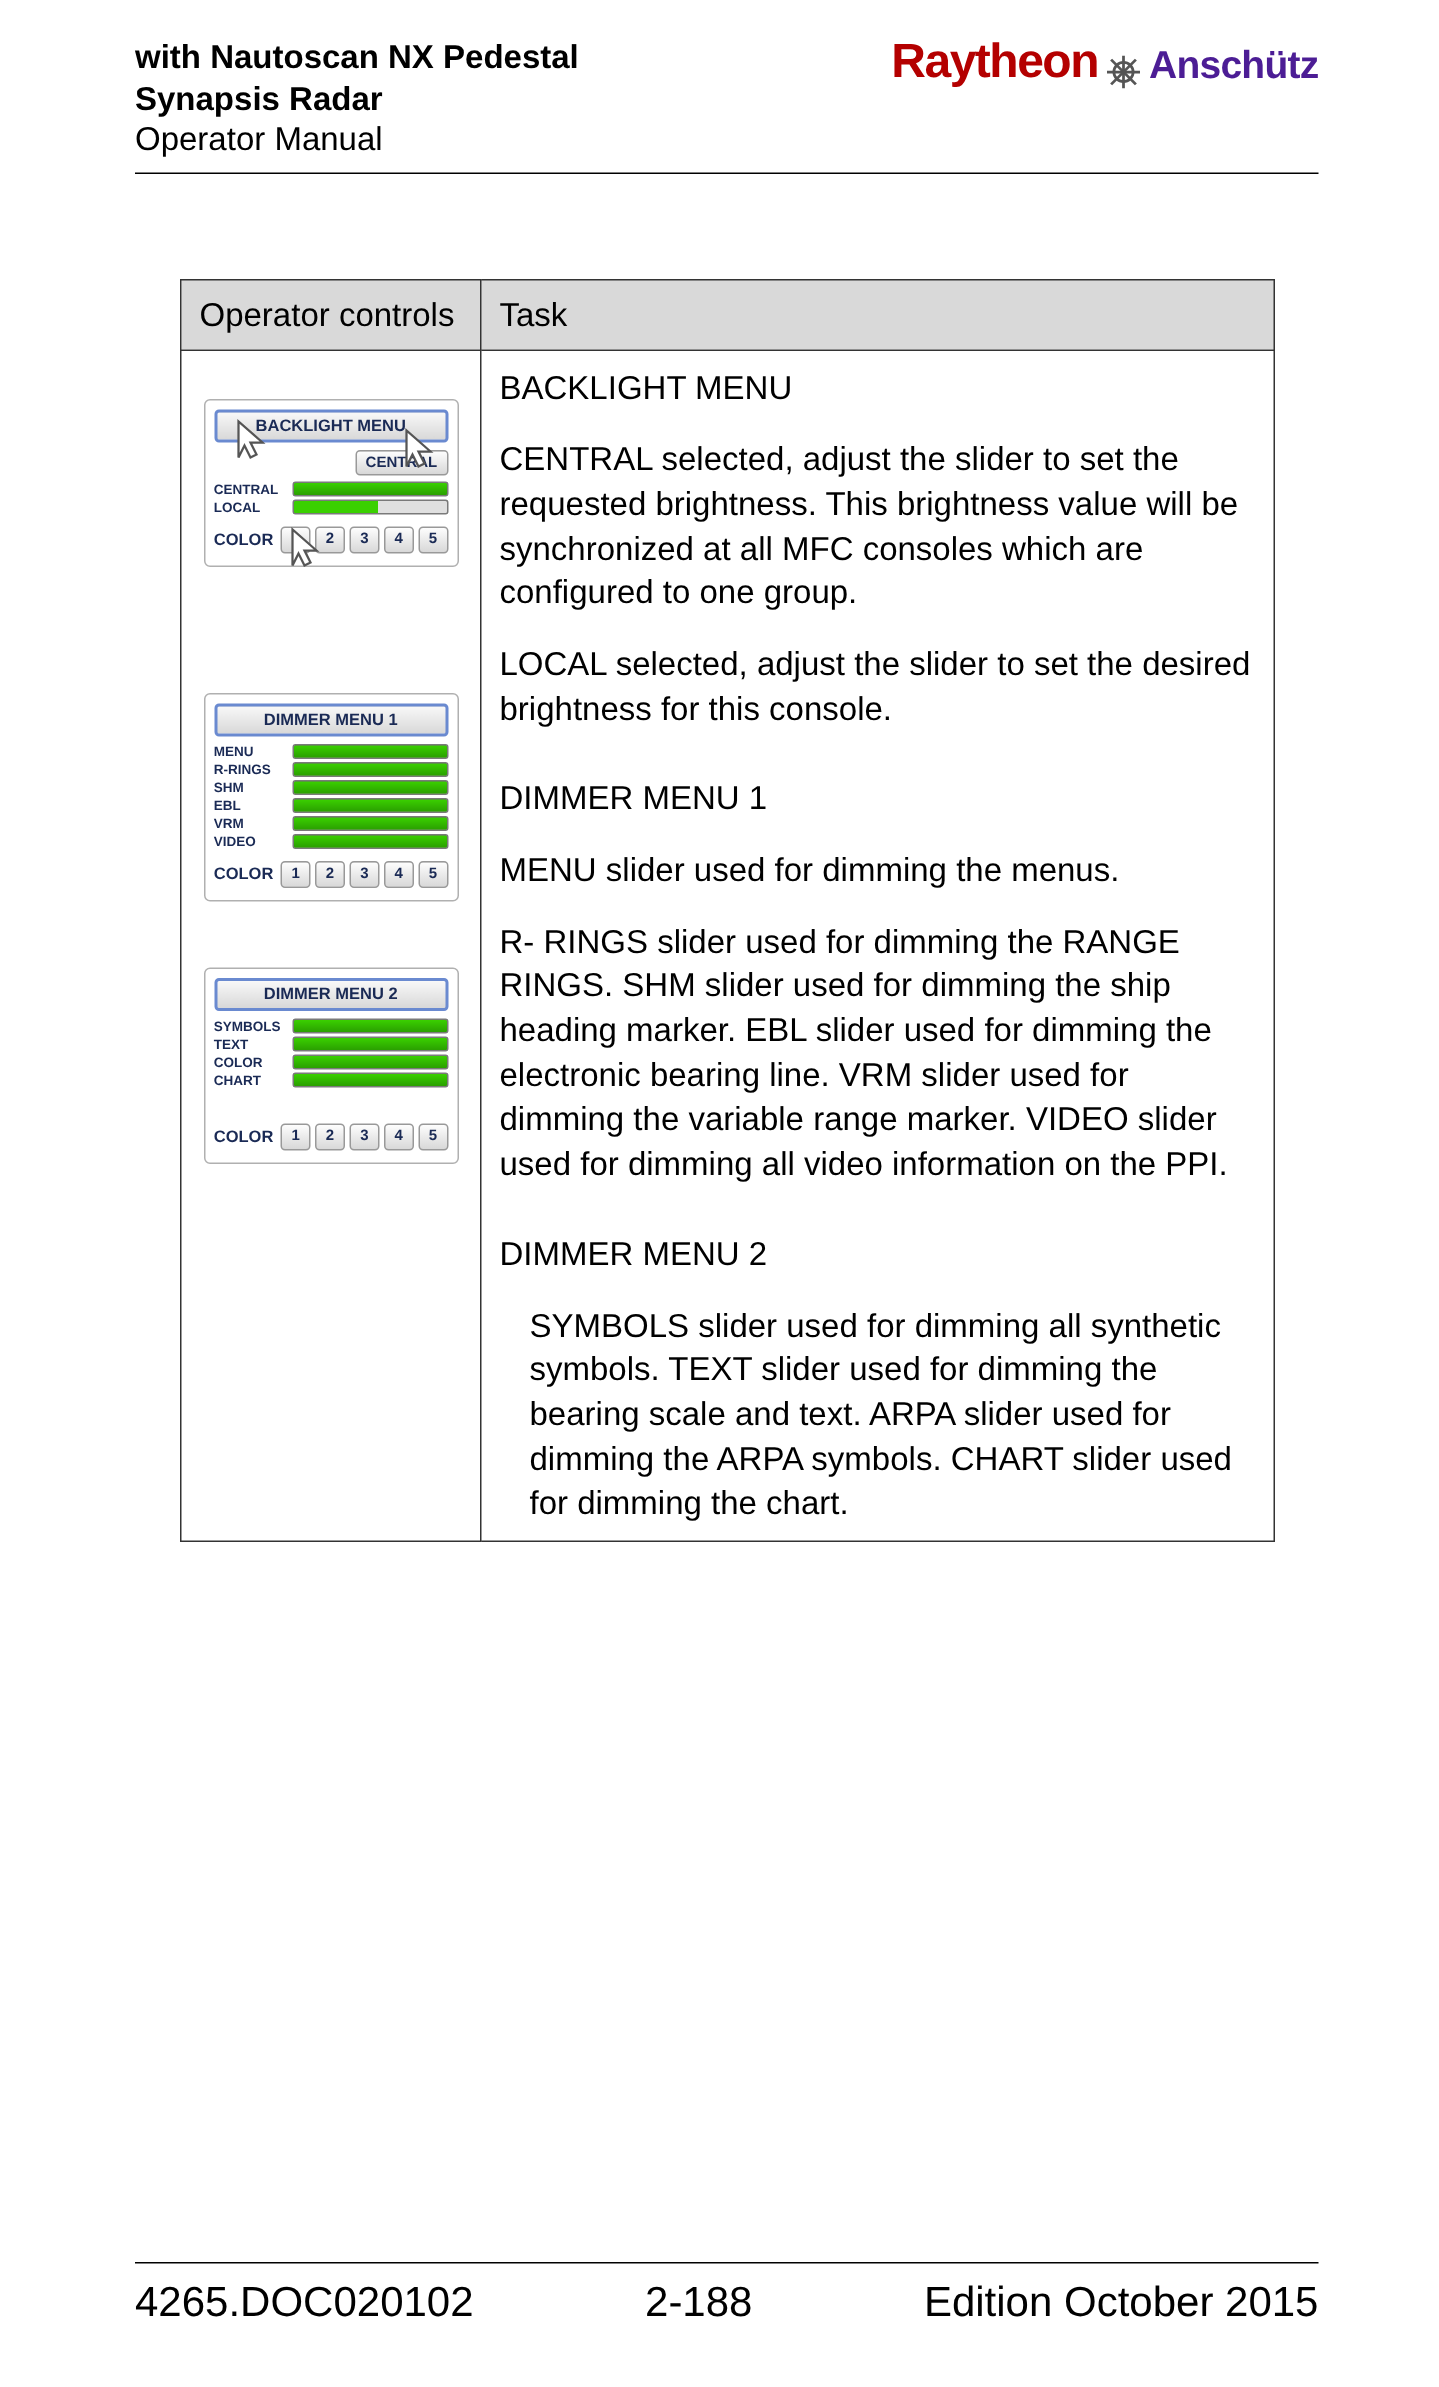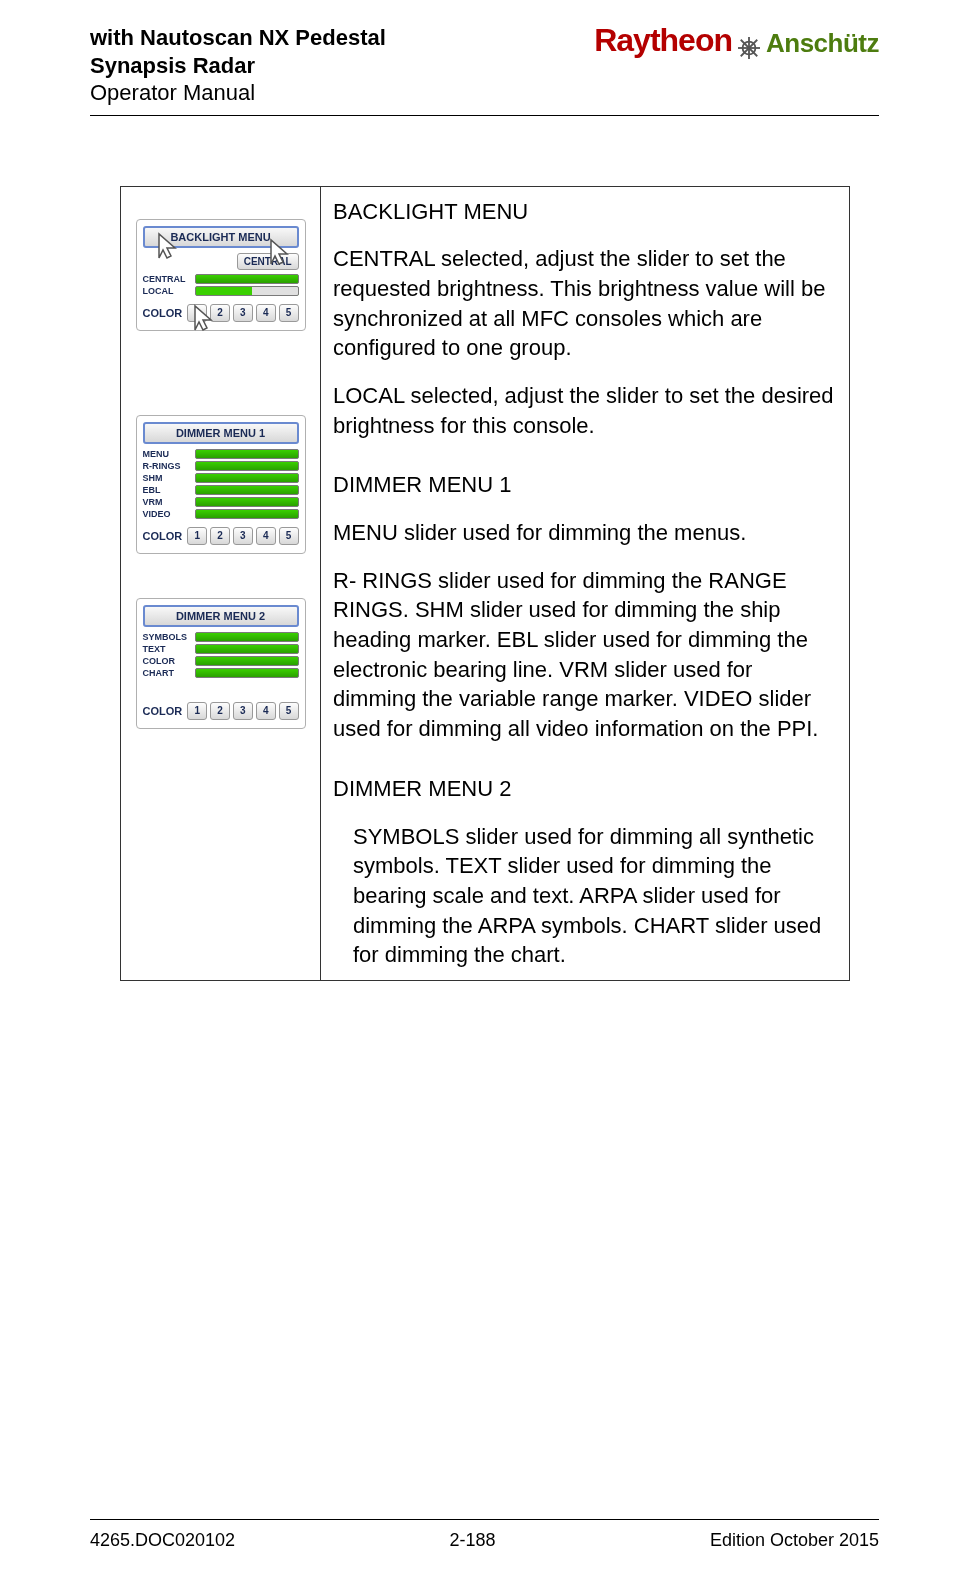--- a/index.html
+++ b/index.html
@@ -10,21 +10,21 @@
     width: 959px;
     height: 1591px;
     position: relative;
     padding: 24px 80px 0 90px;
   }
   .header { display: flex; justify-content: space-between; align-items: flex-start; margin-bottom: 8px; }
   .header-left { font-size: 22px; line-height: 1.25; }
   .header-left .bold { font-weight: bold; }
   .logo { display: flex; align-items: flex-end; gap: 6px; margin-top: -2px; }
   .logo-ray { font-family: Arial, sans-serif; font-weight: 900; color: #b40000; font-size: 32px; letter-spacing: -1px; }
-  .logo-an { font-family: Arial, sans-serif; font-weight: bold; color: #4d7c0f; font-size: 26px; letter-spacing: -0.5px; }
+  .logo-an { font-family: Arial, sans-serif; font-weight: bold; color: #4c1d95; font-size: 26px; letter-spacing: -0.5px; }
   .logo-wheel { width: 22px; height: 22px; }
   hr.top { border: none; border-top: 1px solid #000; margin: 0 0 70px 0; }
   .main-table {
     border-collapse: collapse;
     margin-left: 30px;
     width: 730px;
   }
   .main-table td, .main-table th {
     border: 1px solid #333;
     vertical-align: top;
@@ -92,21 +92,21 @@
     pointer-events: none;
   }
   .cursor svg { width: 24px; height: 28px; }
   .footer {
     position: absolute;
     left: 90px;
     right: 80px;
     bottom: 40px;
   }
   .footer hr { border: none; border-top: 1px solid #000; margin-bottom: 10px; }
-  .footer-row { display: flex; justify-content: space-between; font-size: 18px; }
+  .footer-row { display: flex; justify-content: space-between; font-size: 28px; }
   .controls-cell { position: relative; padding: 0 !important; }
   .panel-wrap { padding: 20px 8px 10px 8px; }
   .spacer { height: 60px; }
   .central-row { display:flex; align-items:center; justify-content:flex-end; margin-bottom:4px; gap:4px; }
 </style>
 </head>
 <body>
 
 <div class="header">
   <div class="header-left">
@@ -126,20 +126,24 @@
           <line x1="21" y1="3" x2="3" y2="21"></line>
       </g>
     </svg>
     <span class="logo-an">Anschütz</span>
   </div>
 </div>
 <hr class="top">
 
 <table class="main-table">
   <tbody>
+      <tr>
+    <th class="col-controls">Operator controls</th>
+    <th>Task</th>
+  </tr>
   <tr>
     <td class="controls-cell col-controls">
       <div class="panel-wrap">
 
         <div class="panel" style="position:relative;">
           <div class="panel-title">BACKLIGHT MENU</div>
           <div class="central-row">
             <span class="tab-btn">CENTRAL</span>
           </div>
           <div class="panel-row">

